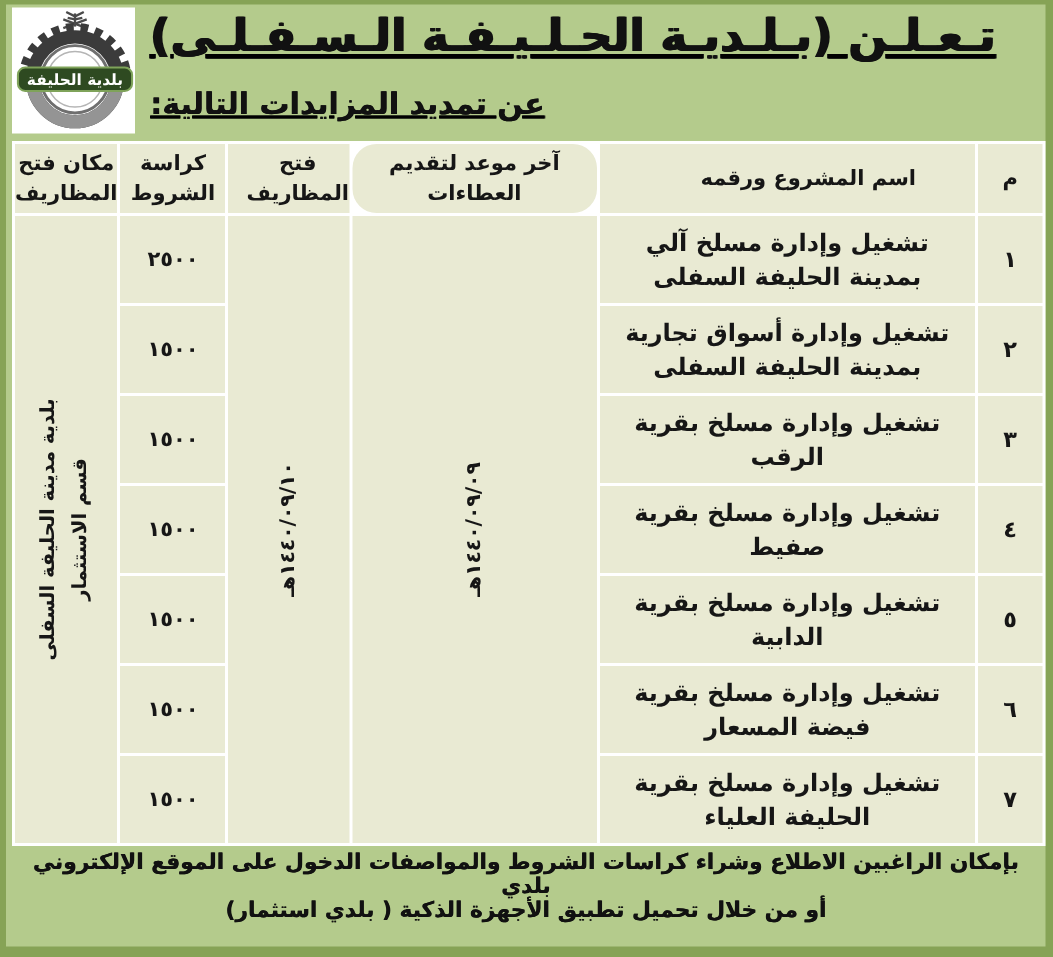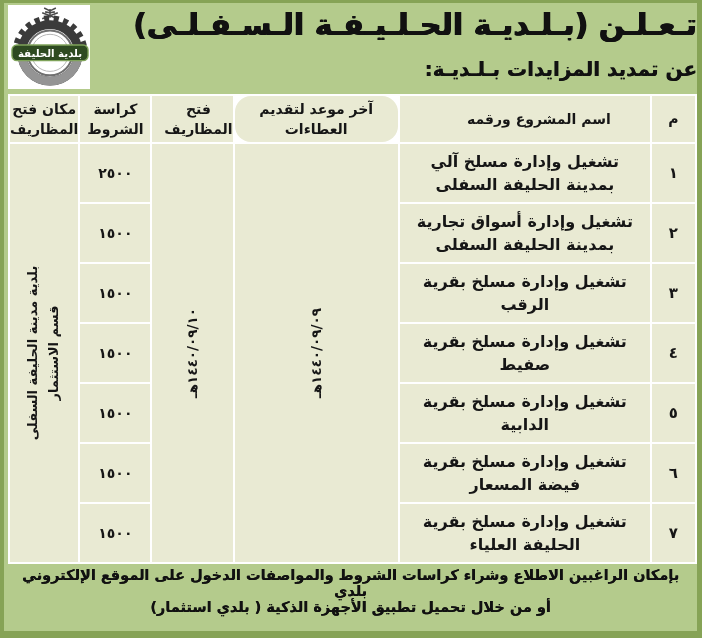--- a/index.html
+++ b/index.html
@@ -10,21 +10,21 @@
     position:relative;overflow:hidden;
     font-family:"DejaVu Sans", sans-serif;
     direction:rtl;
   }
   
   .logo-box{
     position:absolute;left:4px;top:2px;width:82px;height:84px;
     background:#ffffff;display:flex;align-items:center;justify-content:flex-start;
   }
   .titles{
-    position:absolute;top:4px;right:0;left:96px;text-align:right;
+    position:absolute;top:4px;right:0;left:96px;text-align:left;text-decoration:underline;
   }
   .main-title{
     font-size:30px;font-weight:bold;color:#111;line-height:1.2;
     text-shadow:0.6px 0 #111, -0.6px 0 #111;
     white-space:nowrap;
   }
   .sub-title{
     margin-top:14px;font-size:20px;font-weight:bold;color:#111;
     text-shadow:0.4px 0 #111;
   }
@@ -90,21 +90,21 @@
     <circle cx="41" cy="48" r="23" fill="#ffffff" stroke="#6f6f6f" stroke-width="2"></circle>
     <circle cx="41" cy="48" r="19" fill="#ffffff" stroke="#b5b5b5" stroke-width="1"></circle>
 
     <rect x="2" y="40" width="78" height="16" rx="5" fill="#2e4a21" stroke="#7fa35a" stroke-width="1.4"></rect>
     <text x="41" y="52" text-anchor="middle" font-size="10.5" font-weight="bold" fill="#ffffff">بلدية الحليفة</text>
   </svg>
 </div>
 
 <div class="titles">
   <div class="main-title">تـعـلـن (بـلـديـة الحـلـيـفـة الـسـفـلـى)</div>
-  <div class="sub-title">عن تمديد المزايدات بـلـديـة:</div>
+  <div class="sub-title">عن تمديد المزايدات التالية:</div>
 </div>
 
 <table class="tender-table">
   <colgroup>
     <col style="width:48px">
       <col style="width:246px">
       <col style="width:178px">
     <col style="width:60px">
       <col style="width:72px">
       <col style="width:65px">

